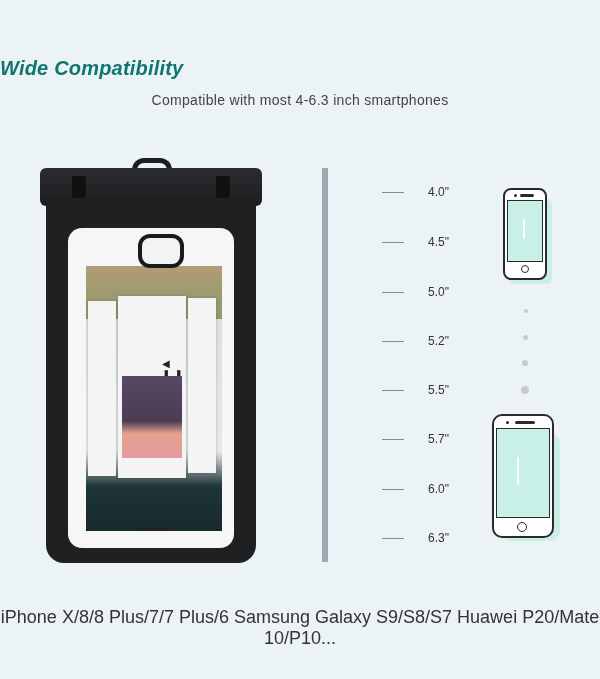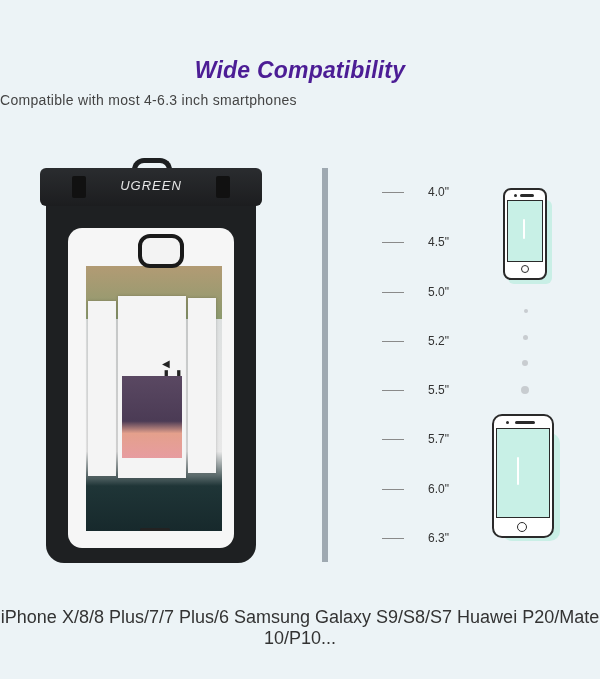--- a/index.html
+++ b/index.html
@@ -4,26 +4,26 @@
 <style>
   html, body { margin: 0; padding: 0; }
   body {
     width: 600px; height: 679px; overflow: hidden;
     background: #ecf3f6;
     font-family: "Liberation Sans", "DejaVu Sans", sans-serif;
     position: relative;
     color: #222;
   }
   .title {
-    position: absolute; top: 57px; left: 0; width: 600px; text-align: center;
-    font-size: 23px; font-weight: bold; font-style: italic; color: #4c1d95;
+    position: absolute; top: 57px; left: 0; width: 600px; 
+    font-size: 20px; font-weight: bold; font-style: italic; color: #0f766e;
     letter-spacing: 0.2px;
   }
   .subtitle {
-    position: absolute; top: 92px; left: 0; width: 600px; 
+    position: absolute; top: 92px; left: 0; width: 600px; text-align: center;
     font-size: 14px; color: #444; letter-spacing: 0.3px;
   }
   
   .pouch {
     position: absolute; left: 40px; top: 168px; width: 222px; height: 395px;
   }
   .pouch-handle {
     position: absolute; left: 92px; top: -10px; width: 40px; height: 16px;
     border: 5px solid #1d1f21; border-bottom: none; border-radius: 12px 12px 0 0;
     box-sizing: border-box;
@@ -105,21 +105,20 @@
 
 <div class="title">Wide Compatibility</div>
 <div class="subtitle">Compatible with most 4-6.3 inch smartphones</div>
 
 <div class="pouch">
   <div class="pouch-handle"></div>
   <div class="pouch-body"></div>
   <div class="pouch-top">
     <div class="latch l"></div>
     <div class="latch r"></div>
-    <div class="brand">UGREEN</div>
   </div>
   <div class="pouch-window"></div>
   <div class="screen">
     <div class="card a"></div>
     <div class="card b">
       <div class="controls">◀ ❚❚ ▶▶</div>
     </div>
     <div class="album"></div>
     <div class="card c"></div>
   </div>

